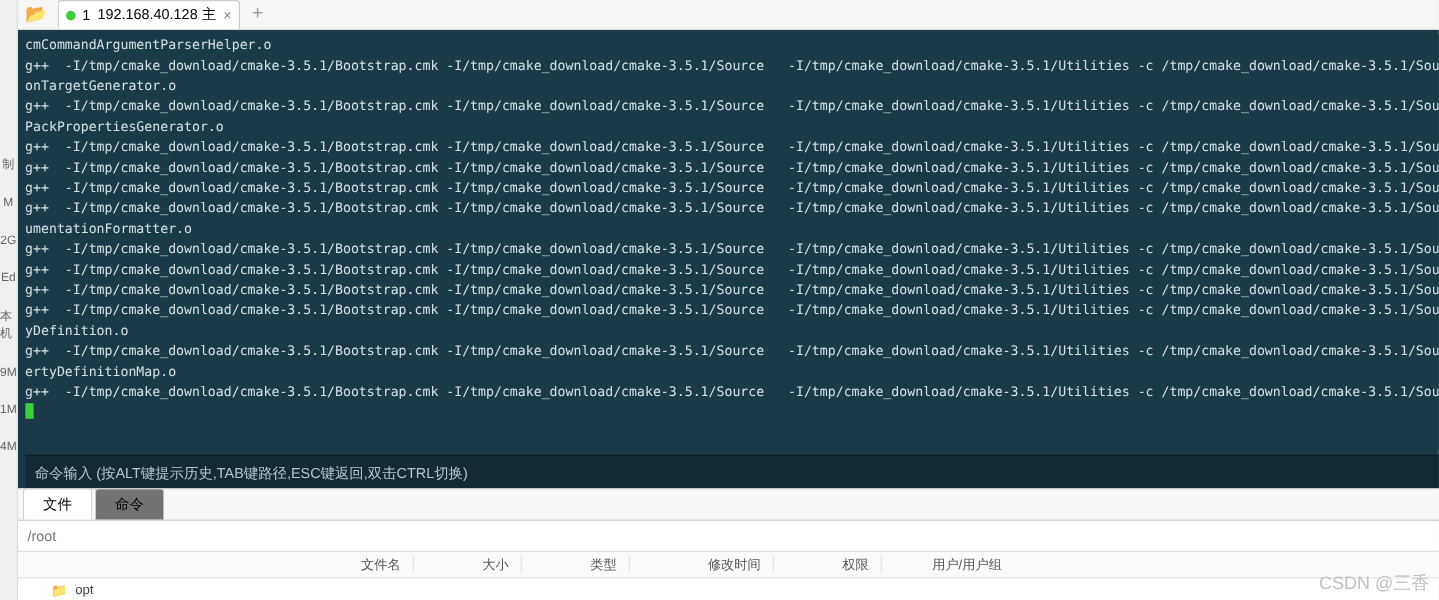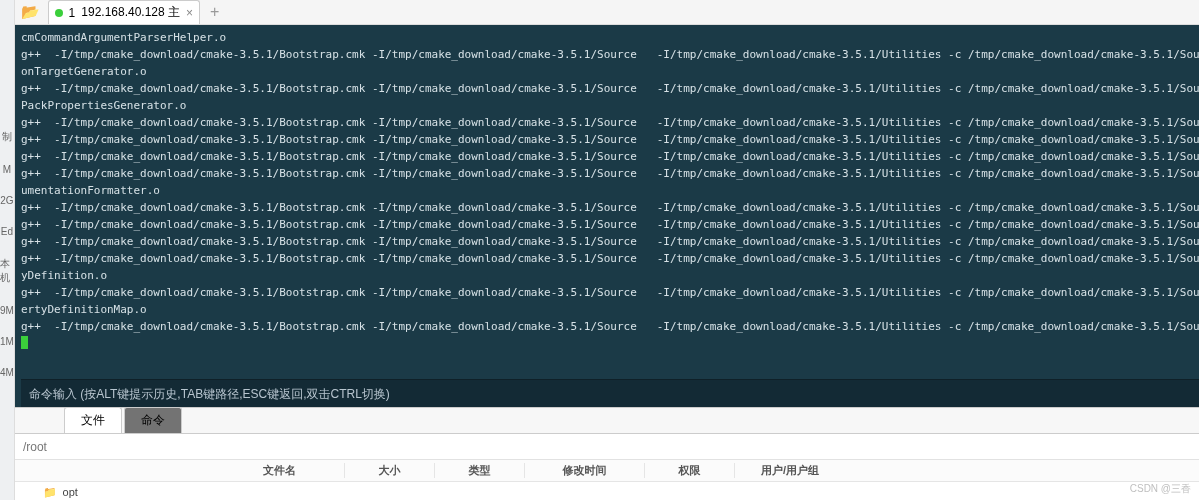--- a/index.html
+++ b/index.html
@@ -19,29 +19,29 @@
   .term-wrap{ flex:0 0 382px; background:#1b3a47; padding:4px 6px 0 6px; display:flex; flex-direction:column;}
   .term{ flex:1; background:#1b3a47; color:#d6e1e6; font-family:Consolas,Menlo,monospace; font-size:11px; line-height:17px; white-space:pre; overflow:hidden;}
   .term .cursor{ display:inline-block;width:7px;height:13px;background:#3bcf3b;vertical-align:-2px;}
   .cmd-row{ height:28px; background:#132a35; border-top:1px solid #0f2028; display:flex; align-items:center; padding:0 8px; margin-top:4px;}
   .cmd-row input{ flex:1; background:transparent; border:none; outline:none; color:#c7c7c7; font-size:12px;}
   .cmd-row input::placeholder{color:#b8c5cf;}
   
   .lower{ flex:1; background:#fff; border-top:1px solid #ccc; display:flex; flex-direction:column;}
   .ltabs{ height:26px; display:flex; align-items:flex-end; border-bottom:1px solid #ccc; padding-left:4px; background:#f7f7f7;}
   .ltab{ padding:4px 16px; font-size:12px; border:1px solid #ccc; border-bottom:none; background:#737373; margin-right:2px; border-radius:3px 3px 0 0;}
-  .ltab.active{ background:#fff; color:#000;margin-left:45px;}
+  .ltab.active{ background:#fff; color:#000;}
   .pathrow{ height:26px; display:flex; align-items:center; border-bottom:1px solid #e2e2e2;}
   .pathrow input{ flex:1; border:none; outline:none; font-size:12px; padding:0 8px; color:#777; background:#fff;}
   .filehdr{ height:22px; display:flex; align-items:center; background:#fbfbfb; border-bottom:1px solid #e5e5e5; font-size:11px; color:#555;}
-  .filehdr .col{ border-right:1px solid #e5e5e5; padding:0 10px; text-align:center;font-weight:bold;}
+  .filehdr .col{ border-right:1px solid #e5e5e5; padding:0 10px; text-align:right;}
   .filehdr .col.spacer{flex:0 0 200px;border-right:none;text-align:left;padding-left:28px;}
   .filerow{ height:20px; display:flex; align-items:center; font-size:11px; color:#444; padding-left:28px;}
   .filerow .fico{ color:#e3c163; margin-right:6px;}
-  .watermark{ position:absolute; right:8px; bottom:4px; font-size:10px; color:#bfbfbf;}
+  .watermark{ position:absolute; right:8px; bottom:4px; font-size:15px; color:#bfbfbf;}
 </style>
 </head>
 <body>
 
 <div class="app">
   <div class="left-gutter">
     <span>制</span>
       <span>M</span>
       <span>2G</span>
     <span>Ed</span>

